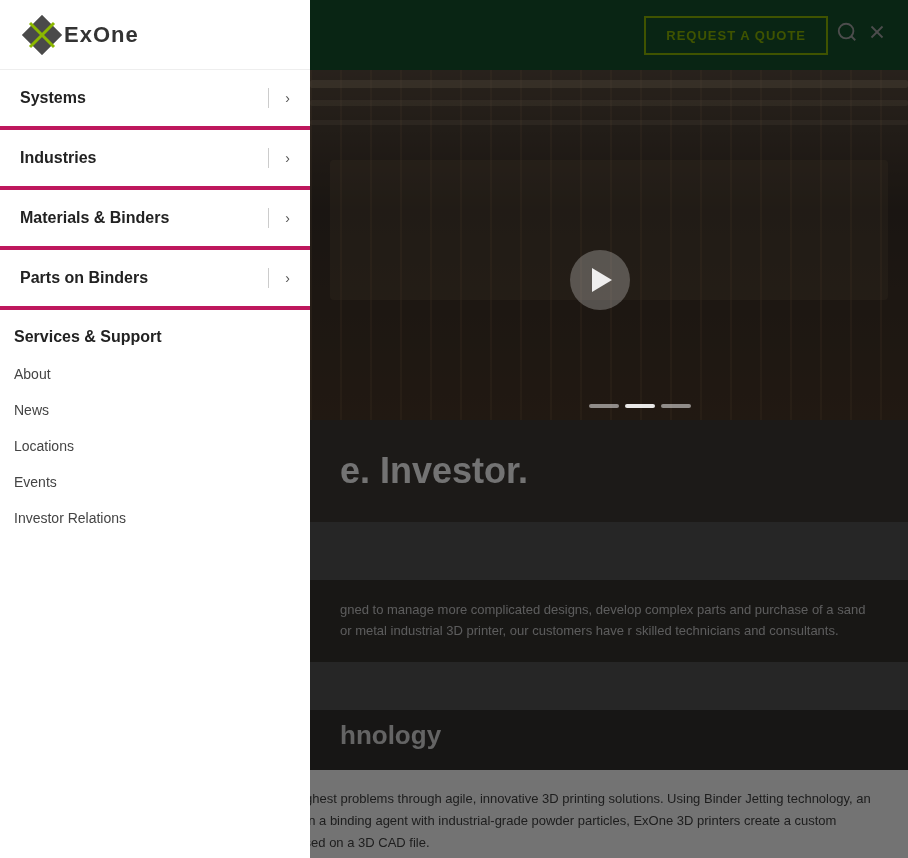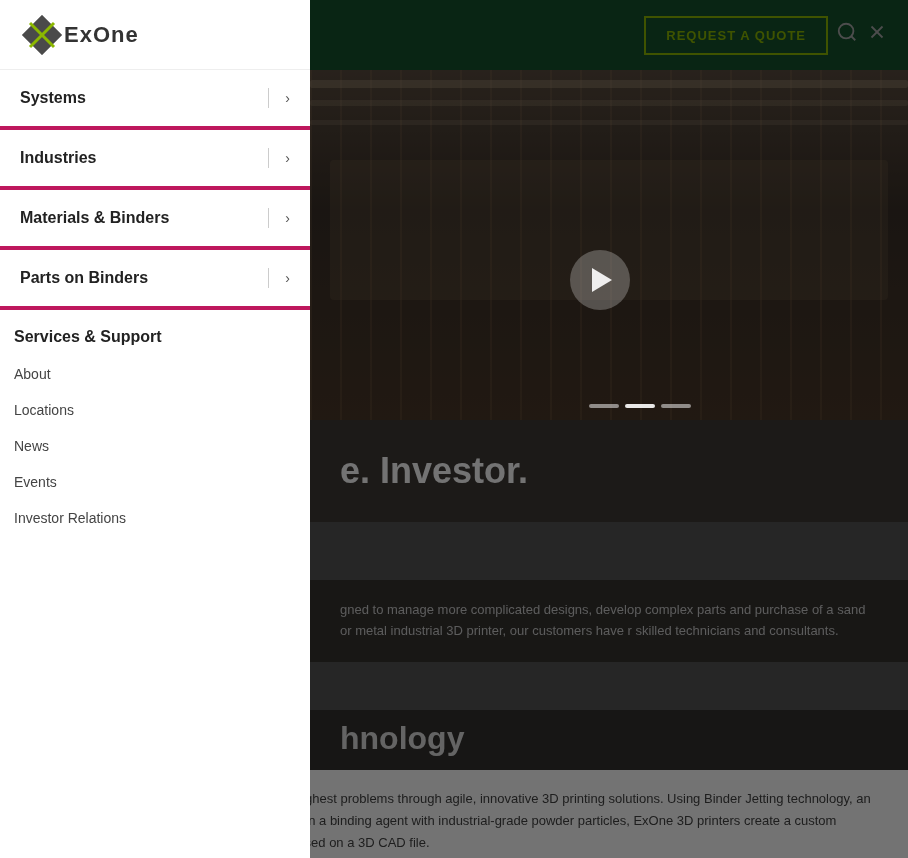--- a/index.html
+++ b/index.html
@@ -235,21 +235,21 @@
     .section-title {
       position: absolute;
       top: 710px;
       left: 310px;
       width: 598px;
       background: rgba(50,48,44,0.92);
       padding: 10px 30px 20px 30px;
     }
 
     .section-title-text {
-      font-size: 32px;
+      font-size: 26px;
       color: #ddd;
       font-weight: bold;
     }
 
     .body-paragraph {
       position: absolute;
       top: 770px;
       left: 0;
       width: 908px;
       background: #fff;
@@ -375,19 +375,19 @@
     <span class="nav-item-label">Parts on Binders</span>
     <div class="nav-item-arrow">
       <div class="nav-divider"></div>
       <span class="arrow-right">›</span>
     </div>
   </div>
 
   <div class="nav-sub-section">
     <div class="nav-sub-header">Services &amp; Support</div>
     <a class="nav-sub-item">About</a>
+    <a class="nav-sub-item">News</a>
     <a class="nav-sub-item">Locations</a>
-    <a class="nav-sub-item">News</a>
     <a class="nav-sub-item">Events</a>
     <a class="nav-sub-item">Investor Relations</a>
   </div>
 
 </div>
 
 </body></html>

